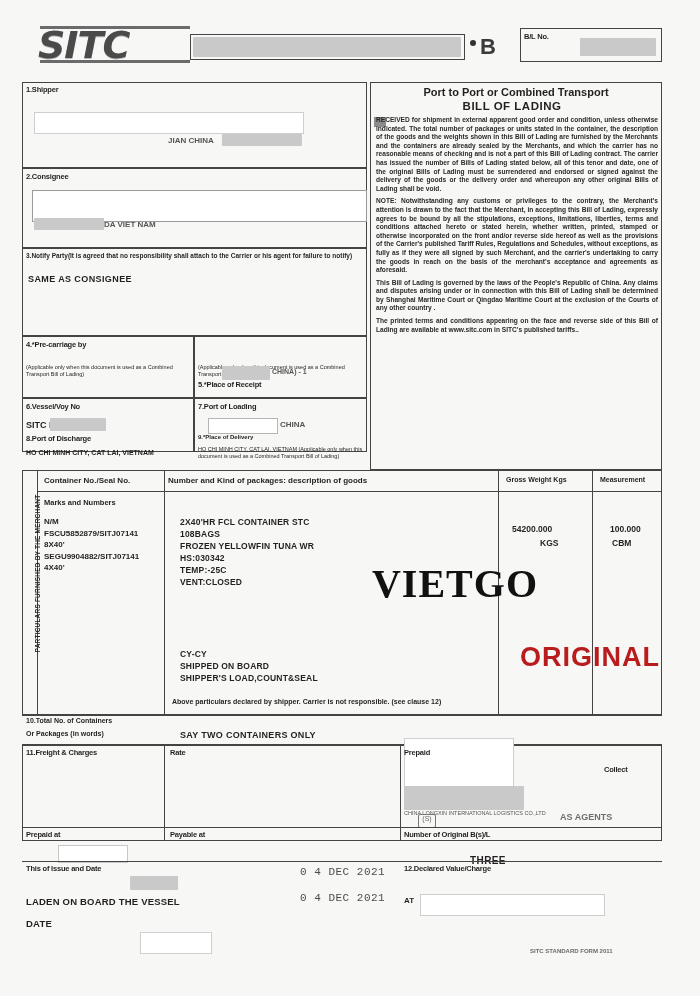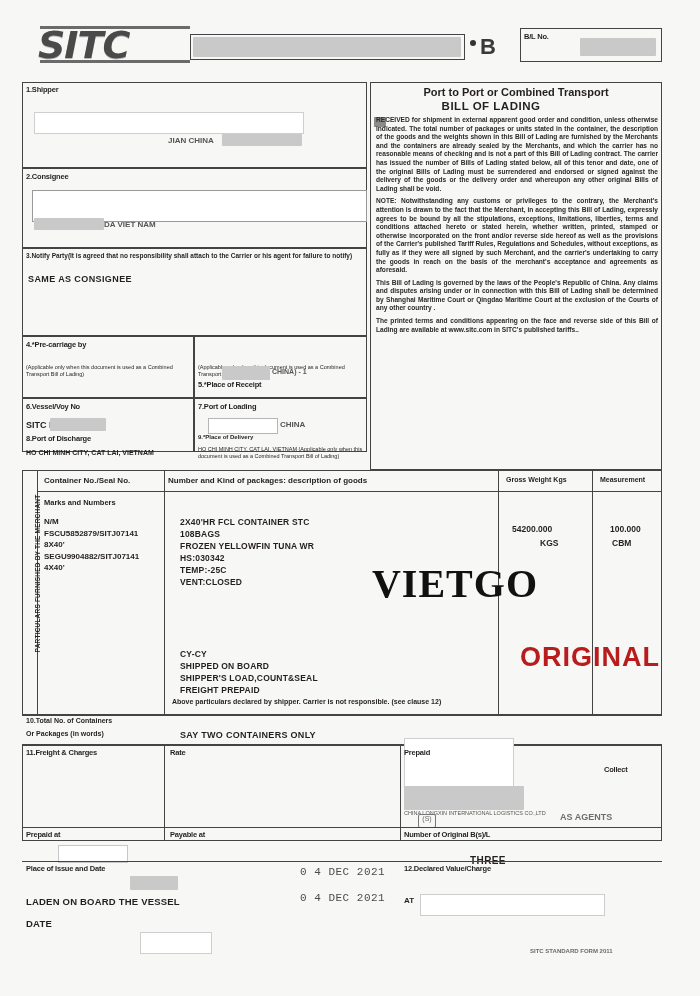--- a/index.html
+++ b/index.html
@@ -83,21 +83,21 @@
   #loading-redact { left: 208px; top: 418px; width: 70px; height: 16px; background:#fff; border:1px solid #b5b5b5; }
   #loading-city { left: 280px; top: 420px; font-size: 8px; font-weight: bold; color:#555; }
   #discharge-lbl { left: 26px; top: 434px; }
   #discharge-val { left: 26px; top: 449px; font-size: 7px; font-weight: bold; }
   #delivery-lbl { left: 198px; top: 434px; font-size: 6px; font-weight: bold; }
   #delivery-note { left: 198px; top: 446px; width: 168px; font-size: 5.5px; line-height: 7px; }
 
   
   #right-col { left: 370px; top: 82px; width: 292px; height: 388px; }
   #p2p-title { left: 370px; top: 86px; width: 292px; text-align: center; font-size: 11px; font-weight: bold; }
-  #bol-title { left: 349px; top: 100px; width: 284px; text-align: center; font-size: 11.5px; font-weight: bold; letter-spacing: 0.5px; }
+  #bol-title { left: 370px; top: 100px; width: 284px; text-align: center; font-size: 11.5px; font-weight: bold; letter-spacing: 0.5px; }
   #legal-text {
     left: 376px; top: 116px; width: 282px;
     font-size: 6.6px; line-height: 8.6px;
     text-align: justify; font-weight: bold; color: #2a2a2a;
   }
   #legal-text p { margin: 0 0 4px 0; }
   #received-tab { left: 374px; top: 117px; width: 12px; height: 10px; background:#8c8c8c; }
 
   
   #table-outer { left: 22px; top: 470px; width: 640px; height: 245px; }
@@ -278,21 +278,20 @@
     <div>108BAGS</div>
     <div>FROZEN YELLOWFIN TUNA WR</div>
     <div>HS:030342</div>
     <div>TEMP:-25C</div>
     <div>VENT:CLOSED</div>
   </div>
   <div class="abs" id="goods-body2">
     <div>CY-CY</div>
     <div>SHIPPED ON BOARD</div>
     <div>SHIPPER'S LOAD,COUNT&amp;SEAL</div>
-    <div>FREIGHT PREPAID</div>
   </div>
 
   <div class="abs" id="weight-val">54200.000</div>
   <div class="abs" id="weight-unit">KGS</div>
   <div class="abs" id="measure-val">100.000</div>
   <div class="abs" id="measure-unit">CBM</div>
 
   <div class="abs" id="watermark">VIETGO</div>
   <div class="abs" id="original">ORIGINAL</div>
   <div class="abs" id="clause-note">Above particulars declared by shipper. Carrier is not responsible. (see clause 12)</div>
@@ -316,21 +315,21 @@
   <div class="abs" id="as-agent">AS AGENTS</div>
 
   <div class="abs" id="prepaid-at-box"></div>
   <div class="abs lbl" id="prepaid-at-lbl">Prepaid at</div>
   <div class="abs lbl" id="payable-at-lbl">Payable at</div>
   <div class="abs lbl" id="orig-count-lbl">Number of Original B(s)/L</div>
   <div class="abs" id="orig-count-val">THREE</div>
   <div class="abs" id="prepaid-redact"></div>
 
   <div class="abs" id="issue-box"></div>
-  <div class="abs lbl" id="issue-lbl">Place of Issue and Date</div>
+  <div class="abs lbl" id="issue-lbl">This of Issue and Date</div>
   <div class="abs redact" id="issue-redact"></div>
   <div class="abs" id="date1">0 4 DEC 2021</div>
   <div class="abs lbl" id="declared-lbl">12.Declared Value/Charge</div>
   <div class="abs" id="laden">LADEN ON BOARD THE VESSEL</div>
   <div class="abs" id="laden2">DATE</div>
   <div class="abs" id="date2">0 4 DEC 2021</div>
   <div class="abs" id="at-lbl">AT</div>
   <div class="abs" id="at-redact"></div>
   <div class="abs" id="bottom-redact"></div>
   <div class="abs" id="form-note">SITC STANDARD FORM 2011</div>

